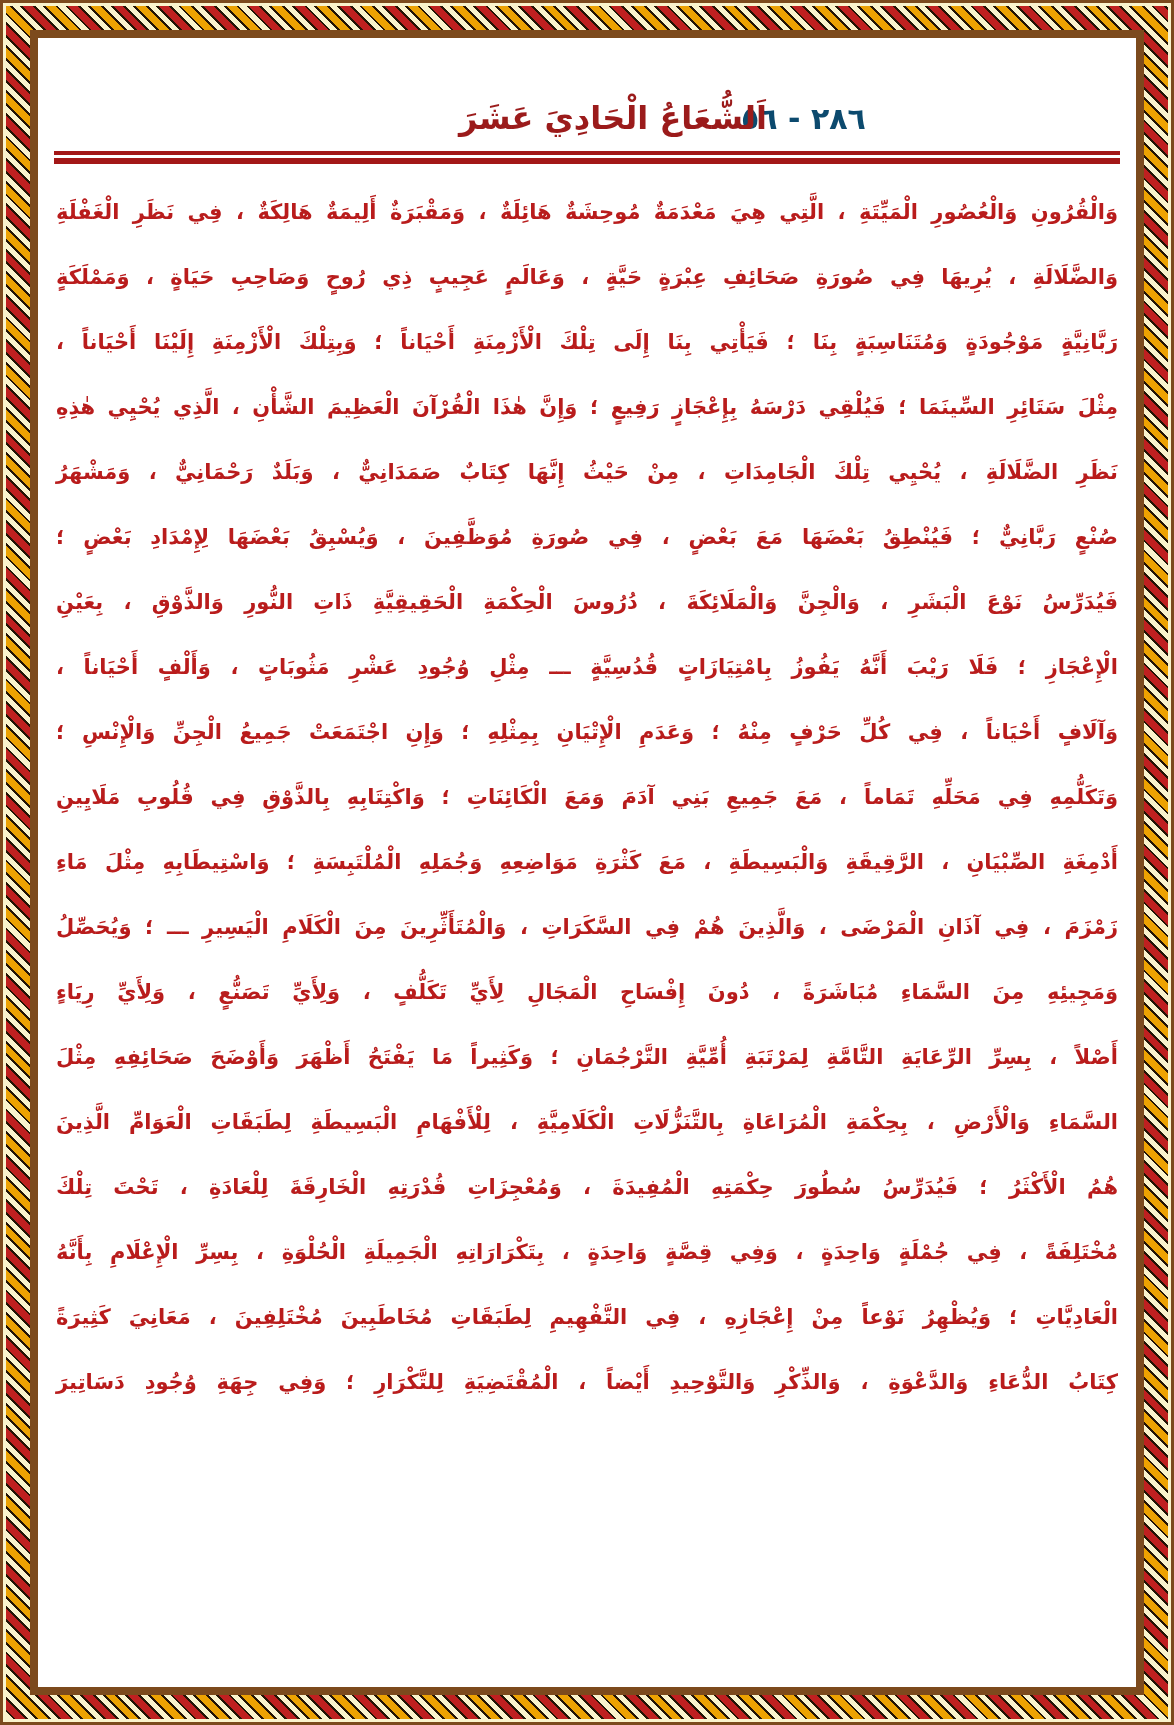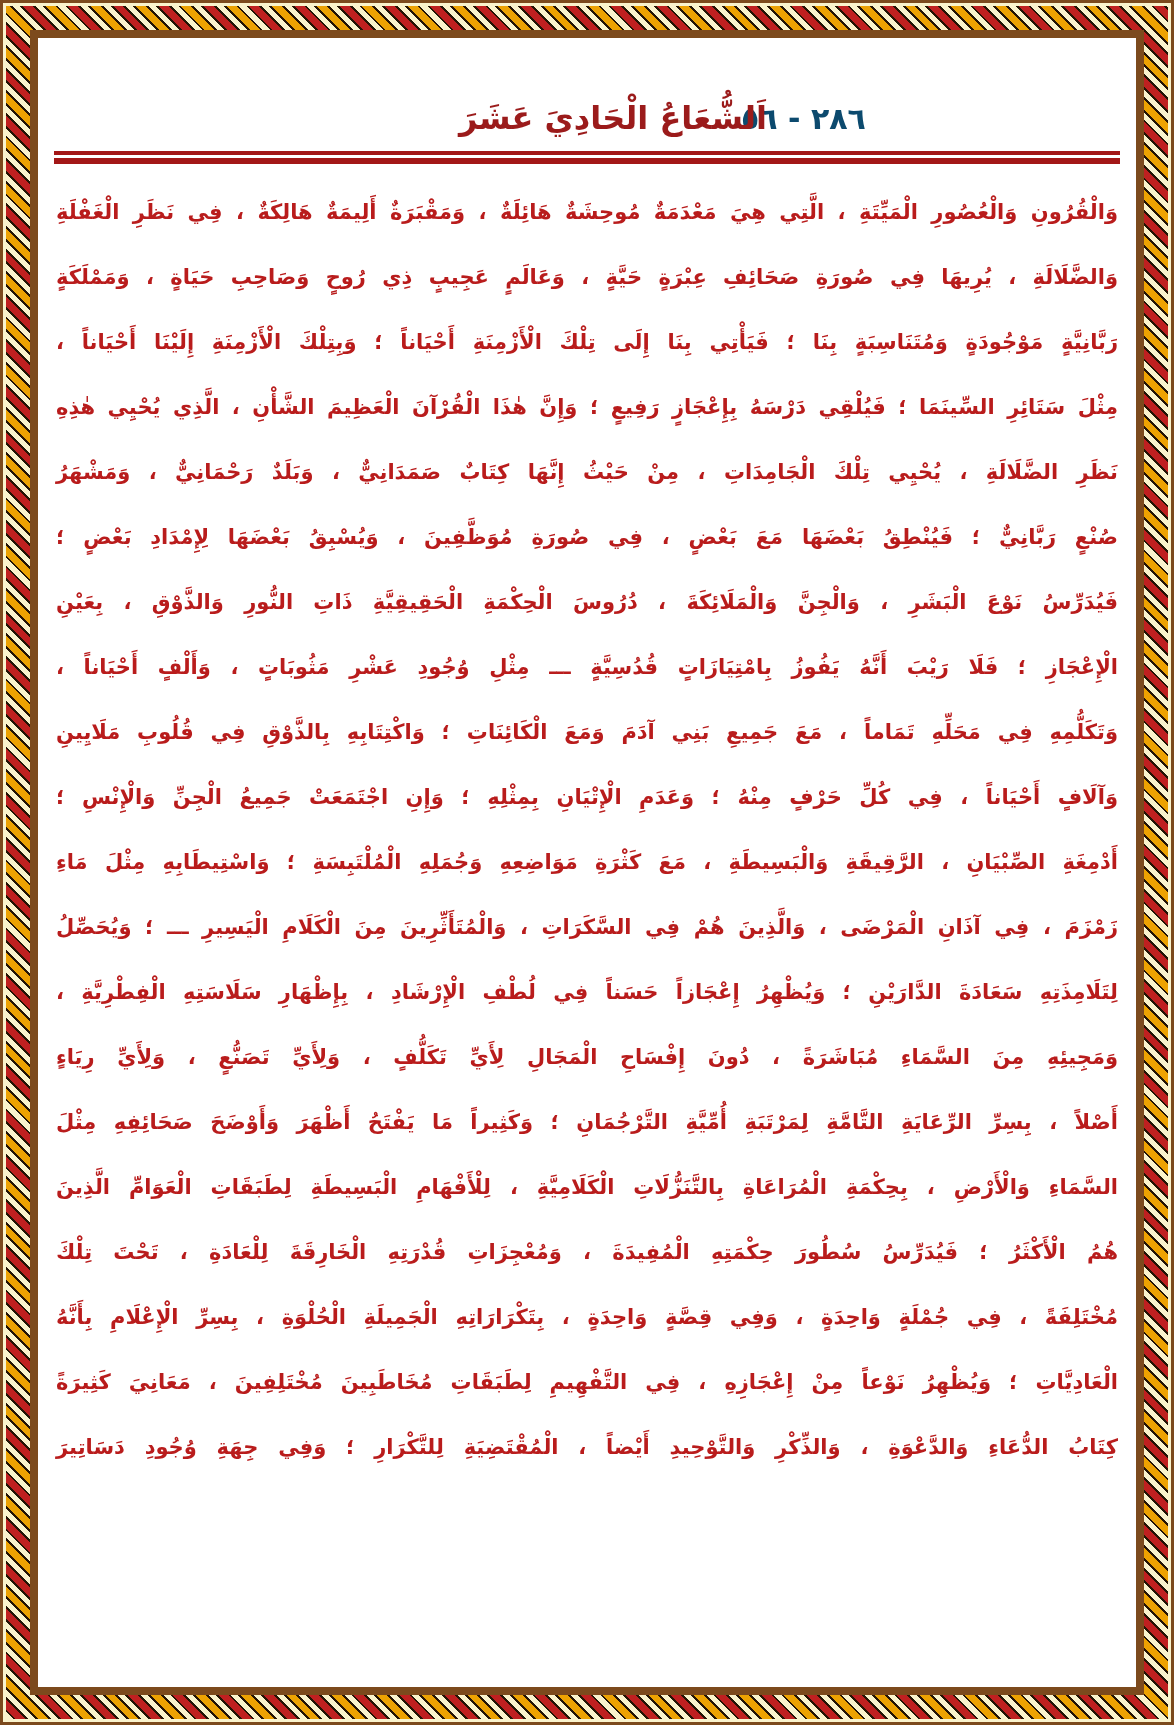--- a/index.html
+++ b/index.html
@@ -105,25 +105,24 @@
 
       <div class="text-block">
         <div class="line">وَالْقُرُونِ وَالْعُصُورِ الْمَيِّتَةِ ، الَّتِي هِيَ مَعْدَمَةٌ مُوحِشَةٌ هَائِلَةٌ ، وَمَقْبَرَةٌ أَلِيمَةٌ هَالِكَةٌ ، فِي نَظَرِ الْغَفْلَةِ</div>
         <div class="line">وَالضَّلَالَةِ ، يُرِيهَا فِي صُورَةِ صَحَائِفِ عِبْرَةٍ حَيَّةٍ ، وَعَالَمٍ عَجِيبٍ ذِي رُوحٍ وَصَاحِبِ حَيَاةٍ ، وَمَمْلَكَةٍ</div>
         <div class="line">رَبَّانِيَّةٍ مَوْجُودَةٍ وَمُتَنَاسِبَةٍ بِنَا ؛ فَيَأْتِي بِنَا إِلَى تِلْكَ الْأَزْمِنَةِ أَحْيَاناً ؛ وَبِتِلْكَ الْأَزْمِنَةِ إِلَيْنَا أَحْيَاناً ،</div>
         <div class="line">مِثْلَ سَتَائِرِ السِّينَمَا ؛ فَيُلْقِي دَرْسَهُ بِإِعْجَازٍ رَفِيعٍ ؛ وَإِنَّ هٰذَا الْقُرْآنَ الْعَظِيمَ الشَّأْنِ ، الَّذِي يُحْيِي هٰذِهِ</div>
         <div class="line">نَظَرِ الضَّلَالَةِ ، يُحْيِي تِلْكَ الْجَامِدَاتِ ، مِنْ حَيْثُ إِنَّهَا كِتَابٌ صَمَدَانِيٌّ ، وَبَلَدٌ رَحْمَانِيٌّ ، وَمَشْهَرُ</div>
         <div class="line">صُنْعٍ رَبَّانِيٌّ ؛ فَيُنْطِقُ بَعْضَهَا مَعَ بَعْضٍ ، فِي صُورَةِ مُوَظَّفِينَ ، وَيُسْبِقُ بَعْضَهَا لِإِمْدَادِ بَعْضٍ ؛</div>
         <div class="line">فَيُدَرِّسُ نَوْعَ الْبَشَرِ ، وَالْجِنَّ وَالْمَلَائِكَةَ ، دُرُوسَ الْحِكْمَةِ الْحَقِيقِيَّةِ ذَاتِ النُّورِ وَالذَّوْقِ ، بِعَيْنِ</div>
         <div class="line">الْإِعْجَازِ ؛ فَلَا رَيْبَ أَنَّهُ يَفُوزُ بِامْتِيَازَاتٍ قُدُسِيَّةٍ ـــ مِثْلِ وُجُودِ عَشْرِ مَثُوبَاتٍ ، وَأَلْفٍ أَحْيَاناً ،</div>
+        <div class="line">وَآلَافٍ أَحْيَاناً ، فِي كُلِّ حَرْفٍ مِنْهُ ؛ وَعَدَمِ الْإِتْيَانِ بِمِثْلِهِ ؛ وَإِنِ اجْتَمَعَتْ جَمِيعُ الْجِنِّ وَالْإِنْسِ ؛</div>
         <div class="line">وَتَكَلُّمِهِ فِي مَحَلِّهِ تَمَاماً ، مَعَ جَمِيعِ بَنِي آدَمَ وَمَعَ الْكَائِنَاتِ ؛ وَاكْتِتَابِهِ بِالذَّوْقِ فِي قُلُوبِ مَلَايِينِ</div>
-        <div class="line">وَآلَافٍ أَحْيَاناً ، فِي كُلِّ حَرْفٍ مِنْهُ ؛ وَعَدَمِ الْإِتْيَانِ بِمِثْلِهِ ؛ وَإِنِ اجْتَمَعَتْ جَمِيعُ الْجِنِّ وَالْإِنْسِ ؛</div>
         <div class="line">أَدْمِغَةِ الصِّبْيَانِ ، الرَّقِيقَةِ وَالْبَسِيطَةِ ، مَعَ كَثْرَةِ مَوَاضِعِهِ وَجُمَلِهِ الْمُلْتَبِسَةِ ؛ وَاسْتِيطَابِهِ مِثْلَ مَاءِ</div>
         <div class="line">زَمْزَمَ ، فِي آذَانِ الْمَرْضَى ، وَالَّذِينَ هُمْ فِي السَّكَرَاتِ ، وَالْمُتَأَثِّرِينَ مِنَ الْكَلَامِ الْيَسِيرِ ـــ ؛ وَيُحَصِّلُ</div>
-        <div class="line">لِتَلَامِذَتِهِ سَعَادَةَ الدَّارَيْنِ ؛ وَيُظْهِرُ إِعْجَازاً حَسَناً فِي لُطْفِ الْإِرْشَادِ ، بِإِظْهَارِ سَلَاسَتِهِ الْفِطْرِيَّةِ ،</div>
         <div class="line">وَمَجِيئِهِ مِنَ السَّمَاءِ مُبَاشَرَةً ، دُونَ إِفْسَاحِ الْمَجَالِ لِأَيِّ تَكَلُّفٍ ، وَلِأَيِّ تَصَنُّعٍ ، وَلِأَيِّ رِيَاءٍ</div>
         <div class="line">أَصْلاً ، بِسِرِّ الرِّعَايَةِ التَّامَّةِ لِمَرْتَبَةِ أُمِّيَّةِ التَّرْجُمَانِ ؛ وَكَثِيراً مَا يَفْتَحُ أَظْهَرَ وَأَوْضَحَ صَحَائِفِهِ مِثْلَ</div>
         <div class="line">السَّمَاءِ وَالْأَرْضِ ، بِحِكْمَةِ الْمُرَاعَاةِ بِالتَّنَزُّلَاتِ الْكَلَامِيَّةِ ، لِلْأَفْهَامِ الْبَسِيطَةِ لِطَبَقَاتِ الْعَوَامِّ الَّذِينَ</div>
         <div class="line">هُمُ الْأَكْثَرُ ؛ فَيُدَرِّسُ سُطُورَ حِكْمَتِهِ الْمُفِيدَةَ ، وَمُعْجِزَاتِ قُدْرَتِهِ الْخَارِقَةَ لِلْعَادَةِ ، تَحْتَ تِلْكَ</div>
         <div class="line">مُخْتَلِفَةً ، فِي جُمْلَةٍ وَاحِدَةٍ ، وَفِي قِصَّةٍ وَاحِدَةٍ ، بِتَكْرَارَاتِهِ الْجَمِيلَةِ الْحُلْوَةِ ، بِسِرِّ الْإِعْلَامِ بِأَنَّهُ</div>
         <div class="line">الْعَادِيَّاتِ ؛ وَيُظْهِرُ نَوْعاً مِنْ إِعْجَازِهِ ، فِي التَّفْهِيمِ لِطَبَقَاتِ مُخَاطَبِينَ مُخْتَلِفِينَ ، مَعَانِيَ كَثِيرَةً</div>
         <div class="line">كِتَابُ الدُّعَاءِ وَالدَّعْوَةِ ، وَالذِّكْرِ وَالتَّوْحِيدِ أَيْضاً ، الْمُقْتَضِيَةِ لِلتَّكْرَارِ ؛ وَفِي جِهَةِ وُجُودِ دَسَاتِيرَ</div>
       </div>
 
     </div>

